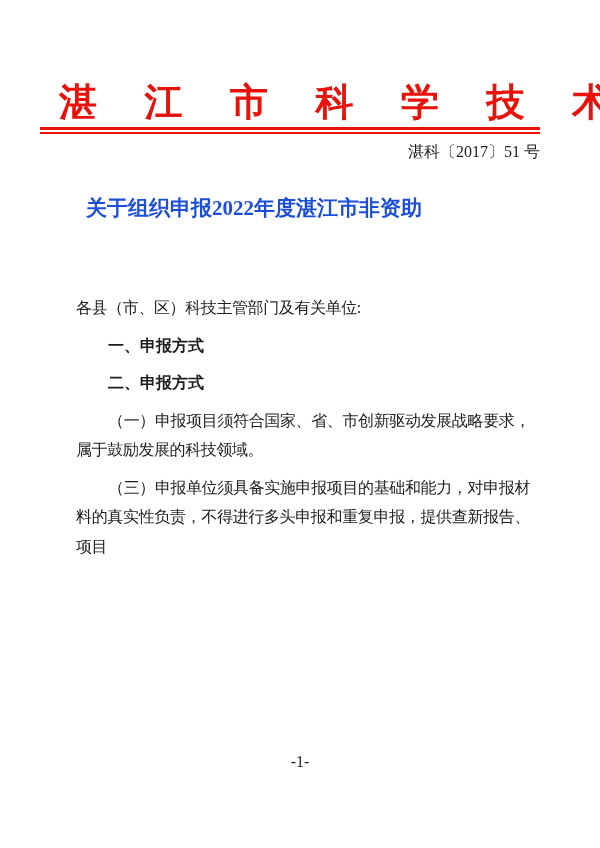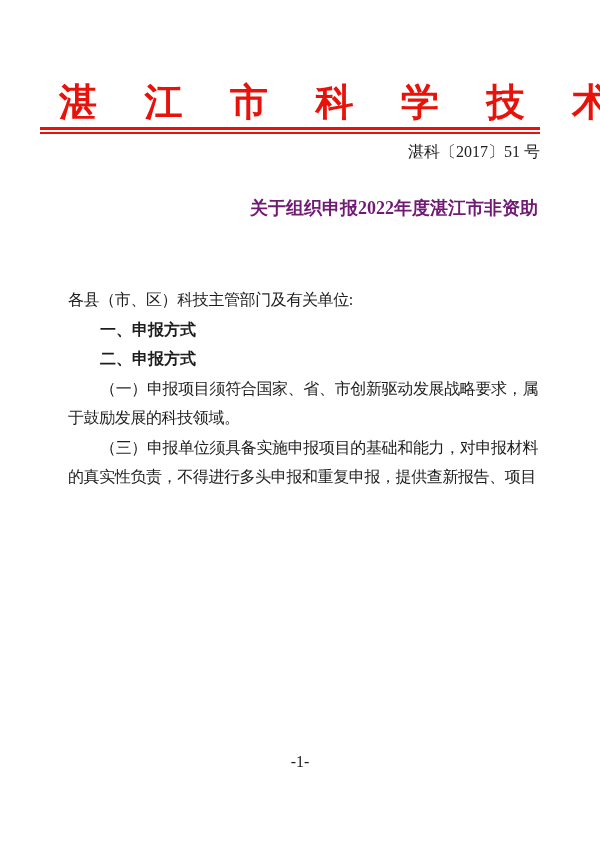--- a/index.html
+++ b/index.html
@@ -42,38 +42,38 @@
     line-height: 22px;
     color: #1d1d1d;
   }
   .notice-title {
     position: absolute;
     top: 193px;
     left: 68px;
     width: 470px;
     box-sizing: border-box;
     padding-left: 18px;
-    text-align: right;
+    text-align: left;
     font-weight: bold;
-    font-size: 18px;
+    font-size: 21px;
     line-height: 30px;
-    color: #701a75;
+    color: #1d4ed8;
   }
   .document-body {
     position: absolute;
     top: 285px;
     left: 68px;
     width: 470px;
     font-size: 16px;
     line-height: 29.5px;
     letter-spacing: -0.4px;
     text-align: justify;
     color: #1d1d1d;
   }
-  .document-body p { margin: 0; text-indent: 2em; }
+  .document-body p { margin: 8px; text-indent: 2em; }
   .document-body p.salutation { text-indent: 0; }
   .document-body p.heading {
     font-family: "Liberation Sans", "DejaVu Sans", sans-serif;
     font-weight: bold;
     letter-spacing: 0;
   }
   .page-number {
     position: absolute;
     top: 752px;
     left: 0;

